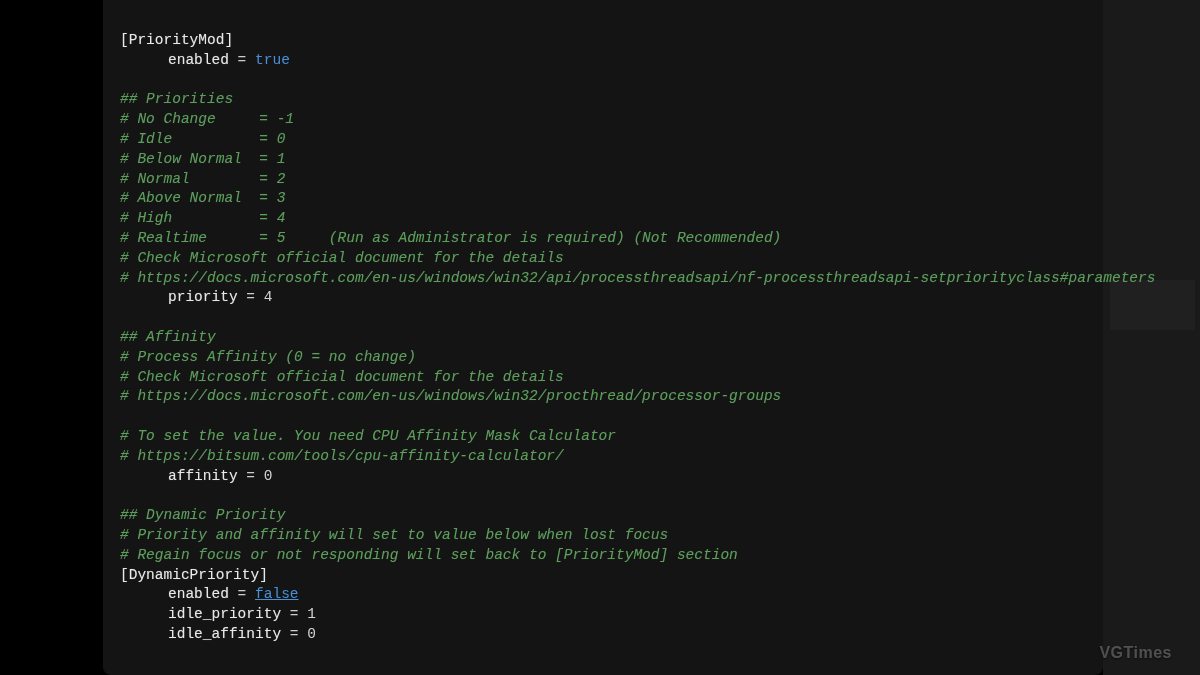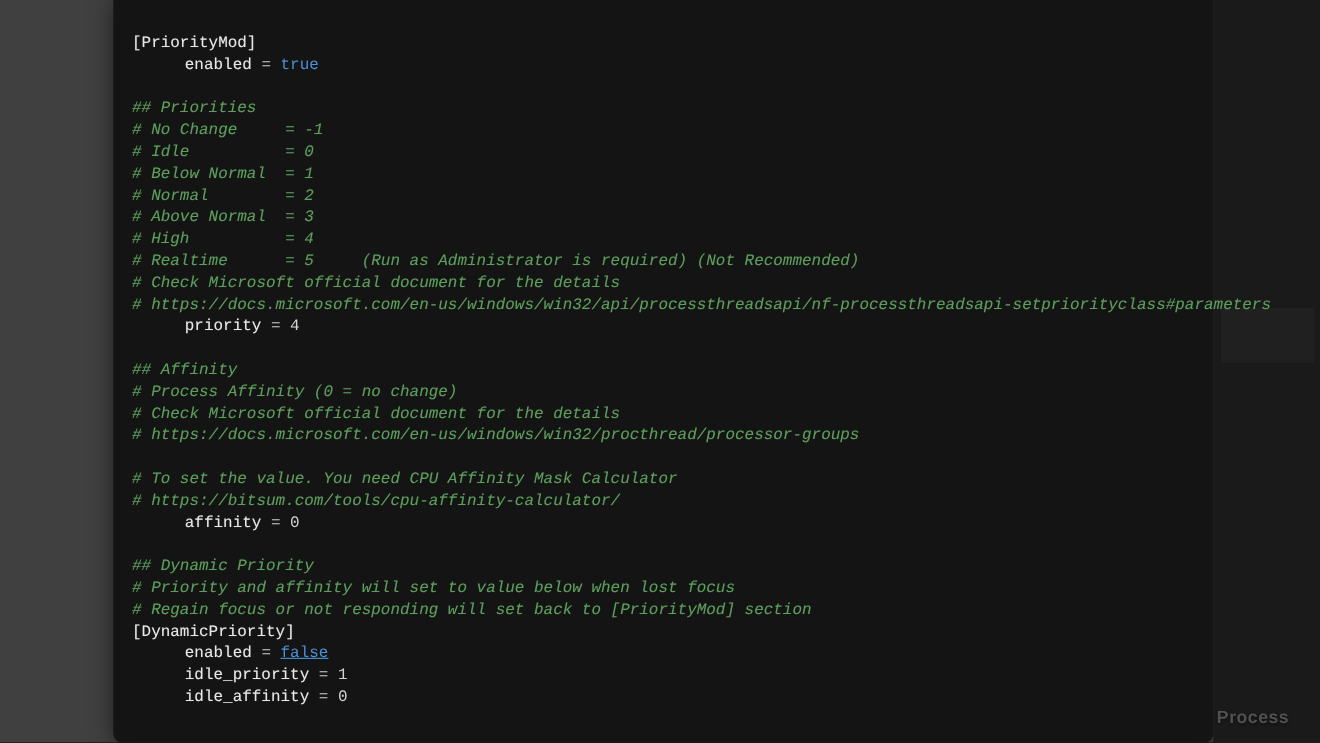--- a/index.html
+++ b/index.html
@@ -8,21 +8,21 @@
     height: 675px;
     overflow: hidden;
     background: #1a1a1a;
     font-family: Consolas, "Courier New", monospace;
     font-size: 14.5px;
     line-height: 19.8px;
   }
   .outer {
     width: 1200px;
     height: 675px;
-    background: #404040;
+    background: #000000;
     position: relative;
   }
   .editor-panel {
     position: absolute;
     left: 103px;
     top: 0;
     width: 1000px;
     height: 675px;
     background: #141414;
     border-radius: 0 0 8px 8px;
@@ -76,14 +76,14 @@
 <body>
 
 <div class="outer">
   <div class="editor-panel"></div>
   <div class="right-strip">
     <div class="mini"></div>
   </div>
 
   <div class="code" id="code"><span class="line"><span class="section">[PriorityMod]</span></span><span class="line"><span class="key">enabled</span><span class="eq"> = </span><span class="bool-t">true</span></span><span class="line">&nbsp;</span><span class="line"><span class="comment">## Priorities</span></span><span class="line"><span class="comment"># No Change     = -1</span></span><span class="line"><span class="comment"># Idle          = 0</span></span><span class="line"><span class="comment"># Below Normal  = 1</span></span><span class="line"><span class="comment"># Normal        = 2</span></span><span class="line"><span class="comment"># Above Normal  = 3</span></span><span class="line"><span class="comment"># High          = 4</span></span><span class="line"><span class="comment"># Realtime      = 5     (Run as Administrator is required) (Not Recommended)</span></span><span class="line"><span class="comment"># Check Microsoft official document for the details</span></span><span class="line"><span class="comment"># https://docs.microsoft.com/en-us/windows/win32/api/processthreadsapi/nf-processthreadsapi-setpriorityclass#parameters</span></span><span class="line"><span class="key">priority</span><span class="eq"> = </span><span class="num">4</span></span><span class="line">&nbsp;</span><span class="line"><span class="comment">## Affinity</span></span><span class="line"><span class="comment"># Process Affinity (0 = no change)</span></span><span class="line"><span class="comment"># Check Microsoft official document for the details</span></span><span class="line"><span class="comment"># https://docs.microsoft.com/en-us/windows/win32/procthread/processor-groups</span></span><span class="line">&nbsp;</span><span class="line"><span class="comment"># To set the value. You need CPU Affinity Mask Calculator</span></span><span class="line"><span class="comment"># https://bitsum.com/tools/cpu-affinity-calculator/</span></span><span class="line"><span class="key">affinity</span><span class="eq"> = </span><span class="num">0</span></span><span class="line">&nbsp;</span><span class="line"><span class="comment">## Dynamic Priority</span></span><span class="line"><span class="comment"># Priority and affinity will set to value below when lost focus</span></span><span class="line"><span class="comment"># Regain focus or not responding will set back to [PriorityMod] section</span></span><span class="line"><span class="section">[DynamicPriority]</span></span><span class="line"><span class="key">enabled</span><span class="eq"> = </span><span class="bool-f">false</span></span><span class="line"><span class="key">idle_priority</span><span class="eq"> = </span><span class="num">1</span></span><span class="line"><span class="key">idle_affinity</span><span class="eq"> = </span><span class="num">0</span></span></div>
 
-  <div class="watermark">Process</div>
+  <div class="watermark">VGTimes</div>
 </div>
 
 </body></html>

